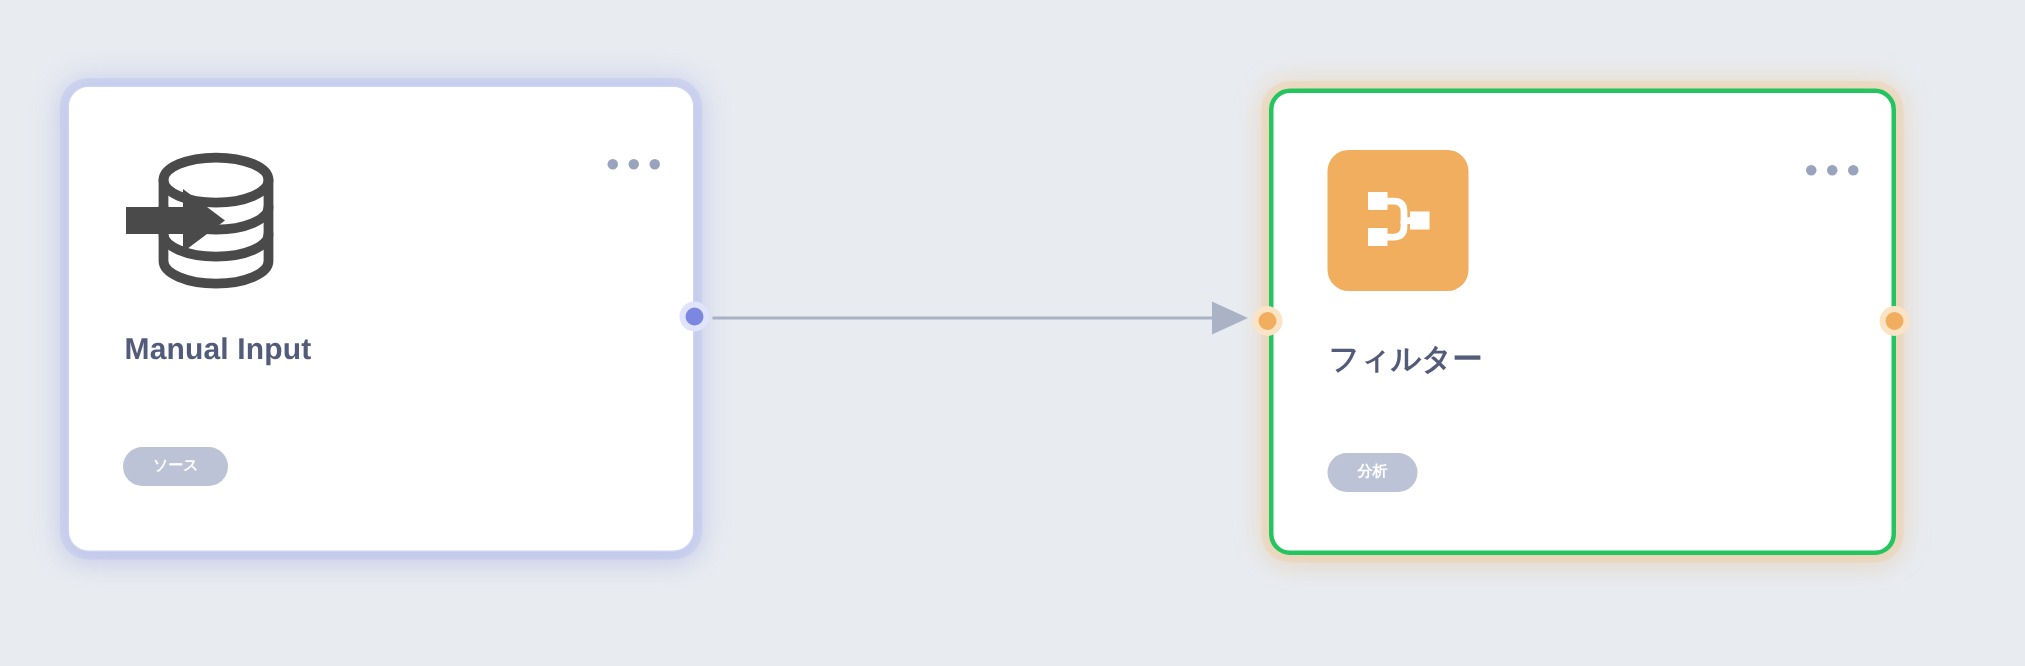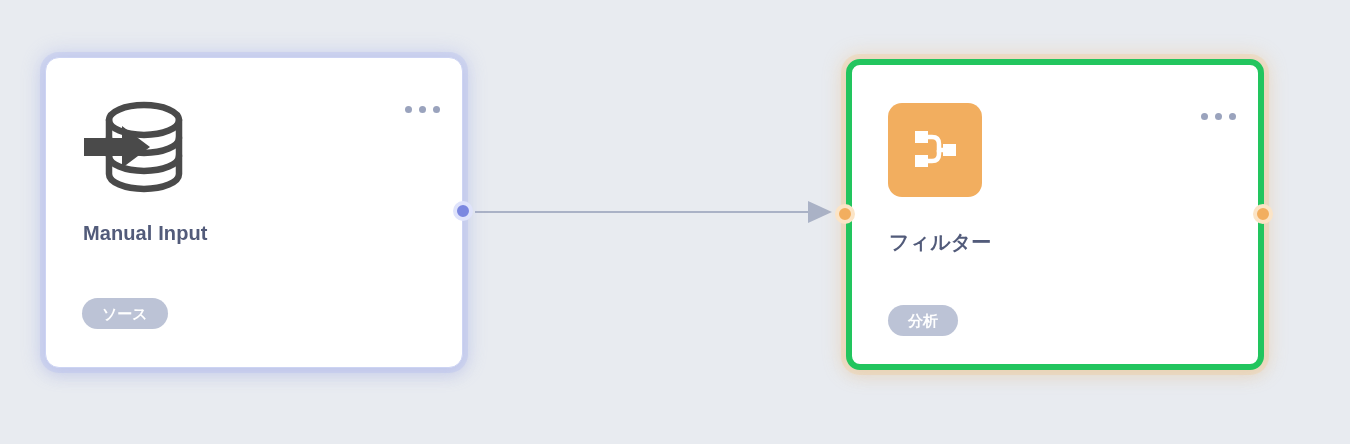--- a/index.html
+++ b/index.html
@@ -50,21 +50,21 @@
       0 0 0 5px rgba(174, 184, 240, 0.30),
       0 0 18px 6px rgba(150, 163, 235, 0.30),
       0 6px 16px rgba(120, 130, 190, 0.14);
   }
 
   .node.node-filter {
     left: 846px;
     top: 59px;
     width: 418px;
     height: 311px;
-    border: 6px solid #22c55e;
+    border: 3px solid #22c55e;
     box-shadow:
       0 0 0 5px rgba(245, 198, 130, 0.26),
       0 0 18px 6px rgba(243, 186, 110, 0.26),
       0 6px 16px rgba(190, 160, 120, 0.12);
   }
 
   
   .more-menu {
     position: absolute;
     top: 48px;
@@ -115,21 +115,21 @@
   .node-source .node-title { top: 164px; }
   .node-filter .node-title { top: 164px; }
 
   
   .badge {
     position: absolute;
     left: 36px;
     top: 240px;
     background: #bcc3d6;
     color: #ffffff;
-    font-size: 15px;
+    font-size: 10px;
     font-weight: bold;
     border-radius: 999px;
     padding: 8px 20px;
     line-height: 1;
     white-space: nowrap;
   }
 
   
   .port {
     position: absolute;

